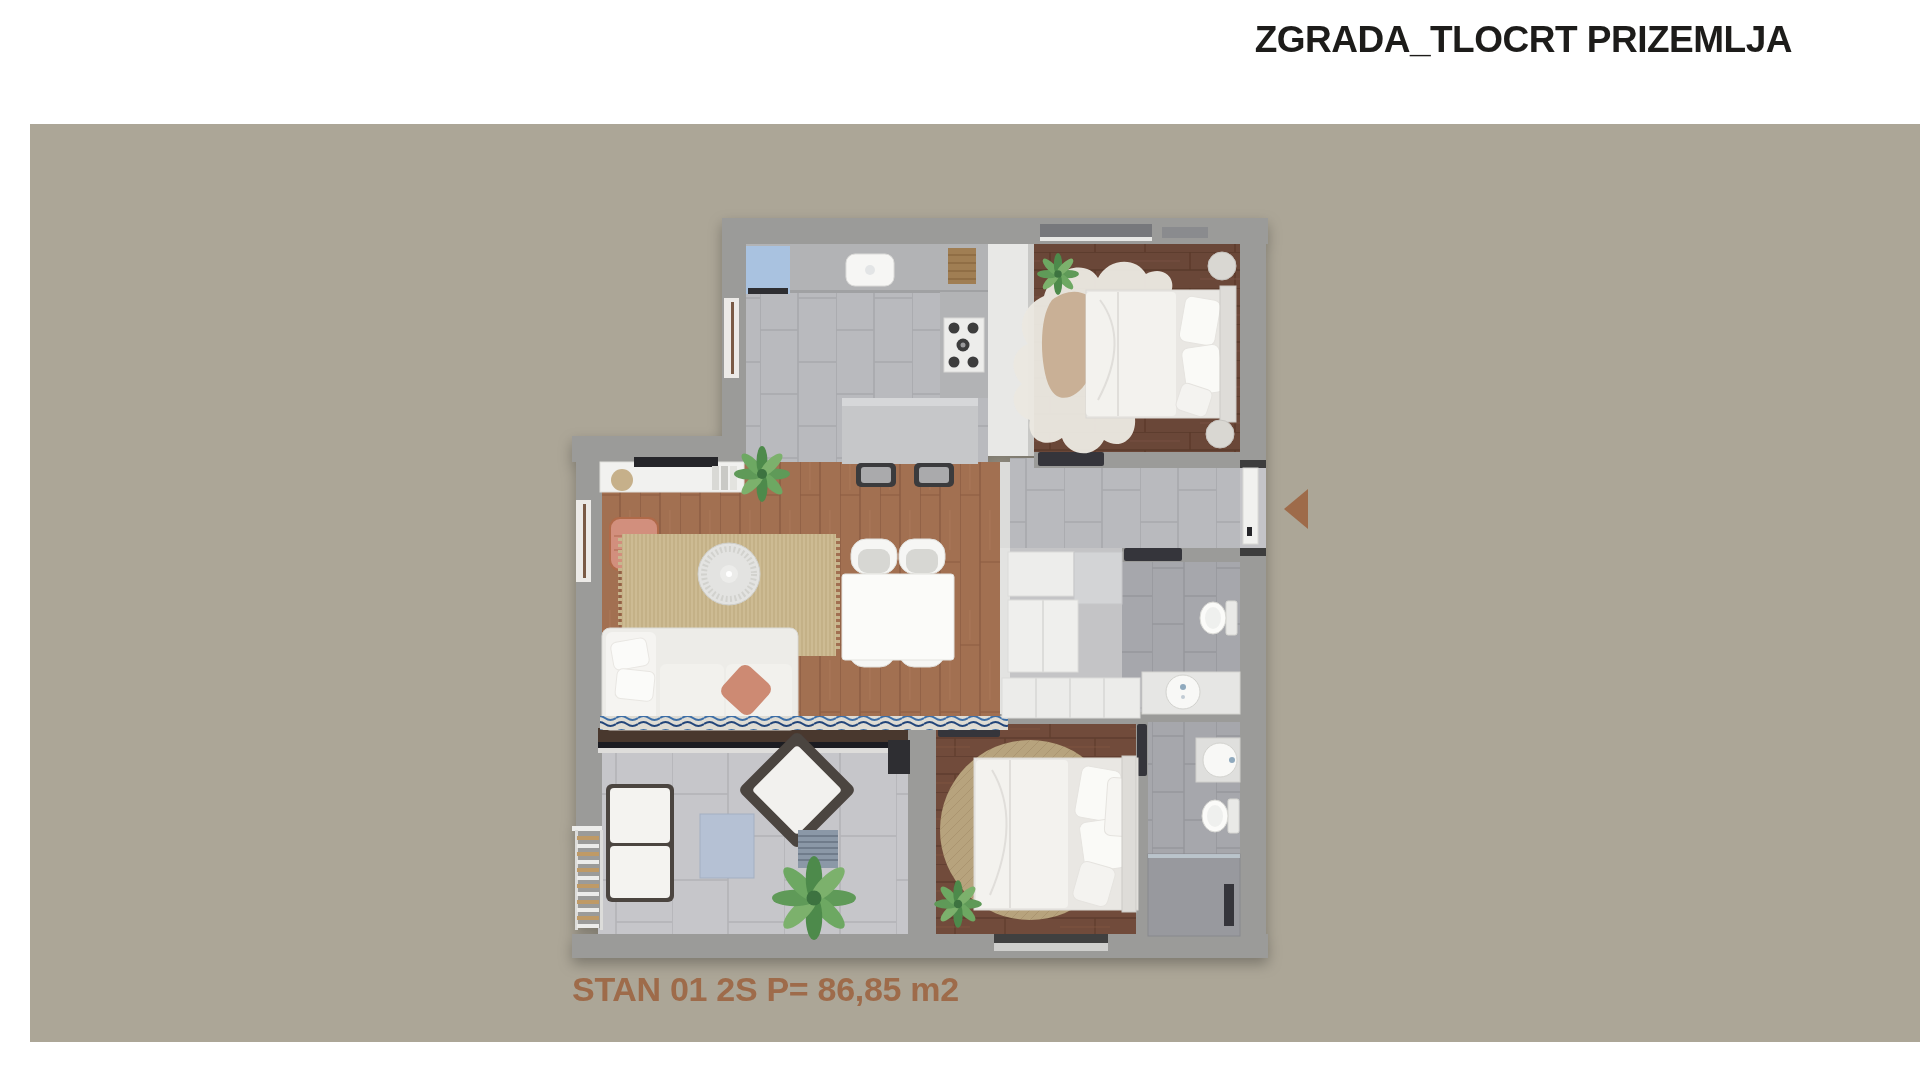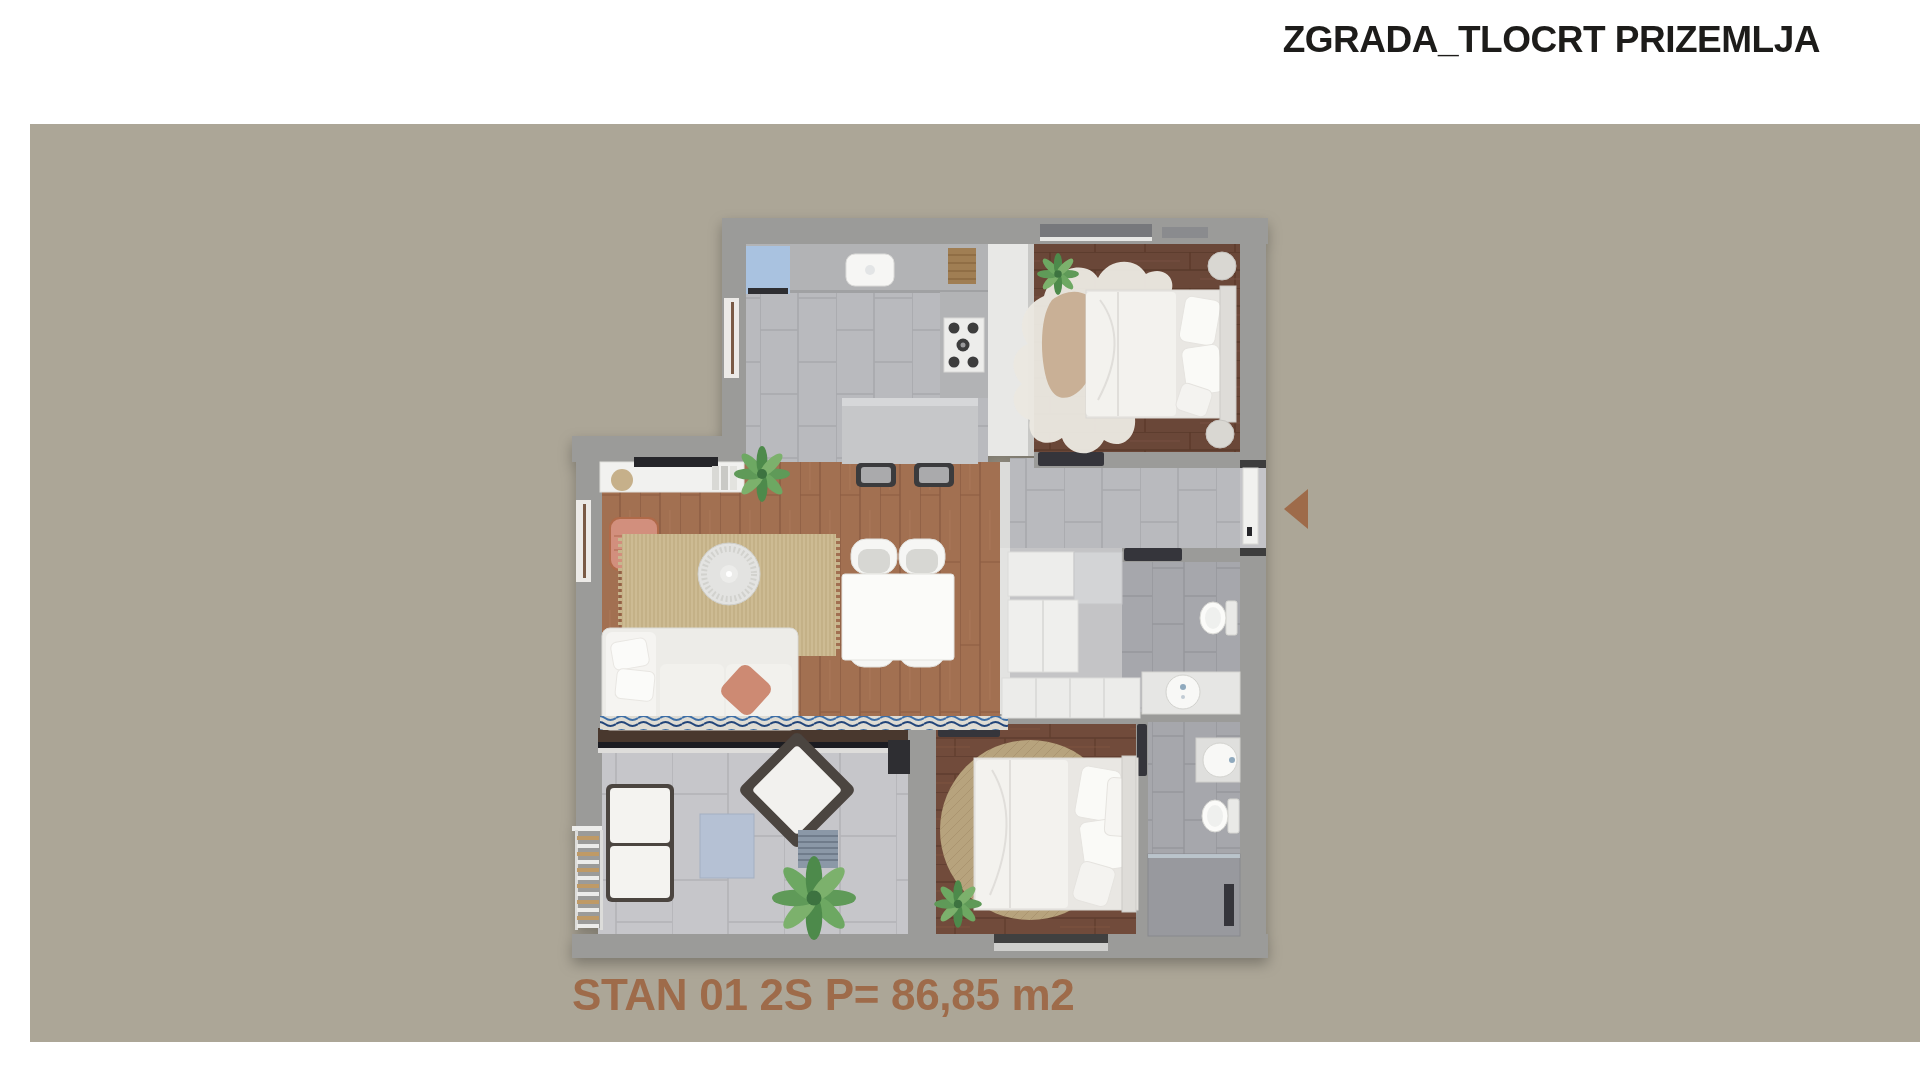--- a/index.html
+++ b/index.html
@@ -1,23 +1,23 @@
 <!DOCTYPE html>
 <html style="--accent: #9e6b4a; --canvas: #aca697; --title: #1d1c1a;"><head>
 <meta charset="utf-8">
 <style>
   html,body{margin:0;padding:0;background:#fff;}
   body{font-family:"Liberation Sans",sans-serif;}
   .page{position:relative;width:1920px;height:1071px;background:#fff;overflow:hidden;}
   .canvas{position:absolute;left:30px;top:124px;width:1890px;height:918px;background:var(--canvas,#aca697);}
   .plan-svg{position:absolute;left:0;top:0;width:1920px;height:1071px;}
-  .titles{position:absolute;top:20px;right:100px;text-align:right;line-height:1.08;}
+  .titles{position:absolute;top:20px;right:128px;text-align:right;line-height:1.08;}
   .title{font-size:37px;font-weight:700;color:var(--title,#1d1c1a);letter-spacing:-0.5px;white-space:nowrap;}
   .subtitle{font-size:37px;font-weight:700;color:var(--accent,#9e6b4a);letter-spacing:0.5px;}
-  .area-label{position:absolute;left:572px;top:970px;font-size:44px;font-weight:700;color:var(--accent,#9e6b4a);letter-spacing:-0.3px;white-space:nowrap;}
+  .area-label{position:absolute;left:572px;top:970px;font-size:34px;font-weight:700;color:var(--accent,#9e6b4a);letter-spacing:-0.3px;white-space:nowrap;}
 </style>
 </head>
 <body>
 
 <div class="page">
 
   <div class="canvas"></div>
 
   <header class="titles">
     <div class="title">ZGRADA_TLOCRT PRIZEMLJA</div>

